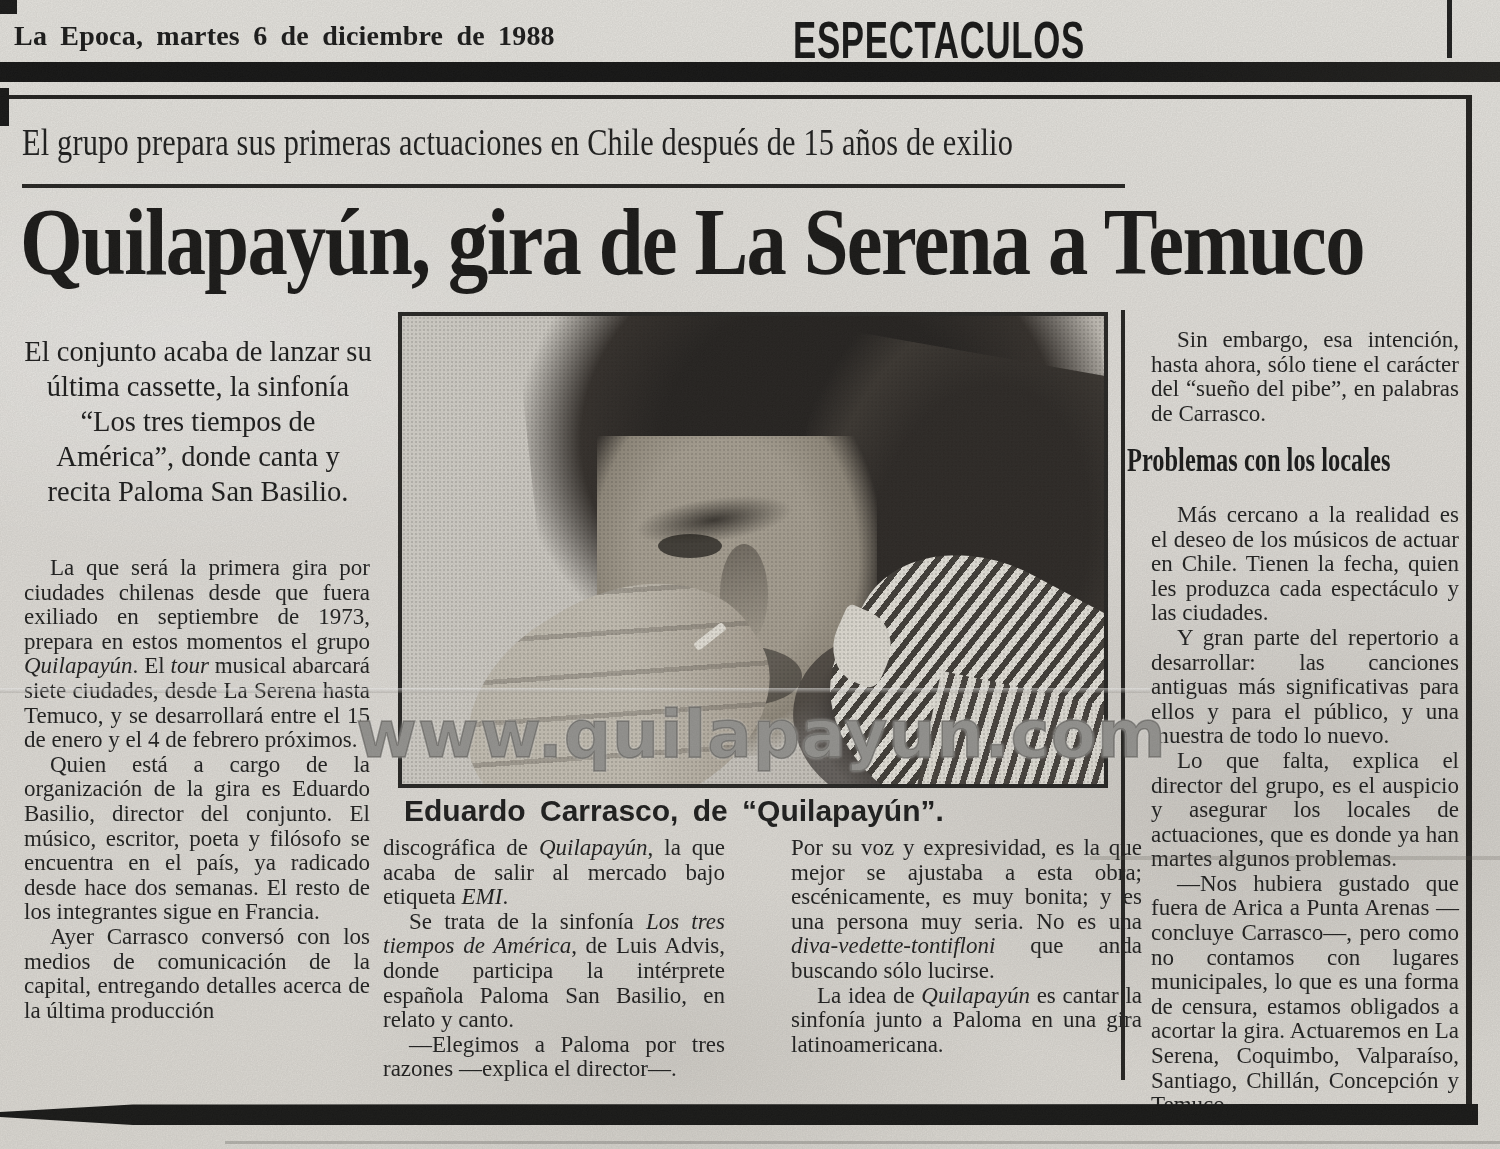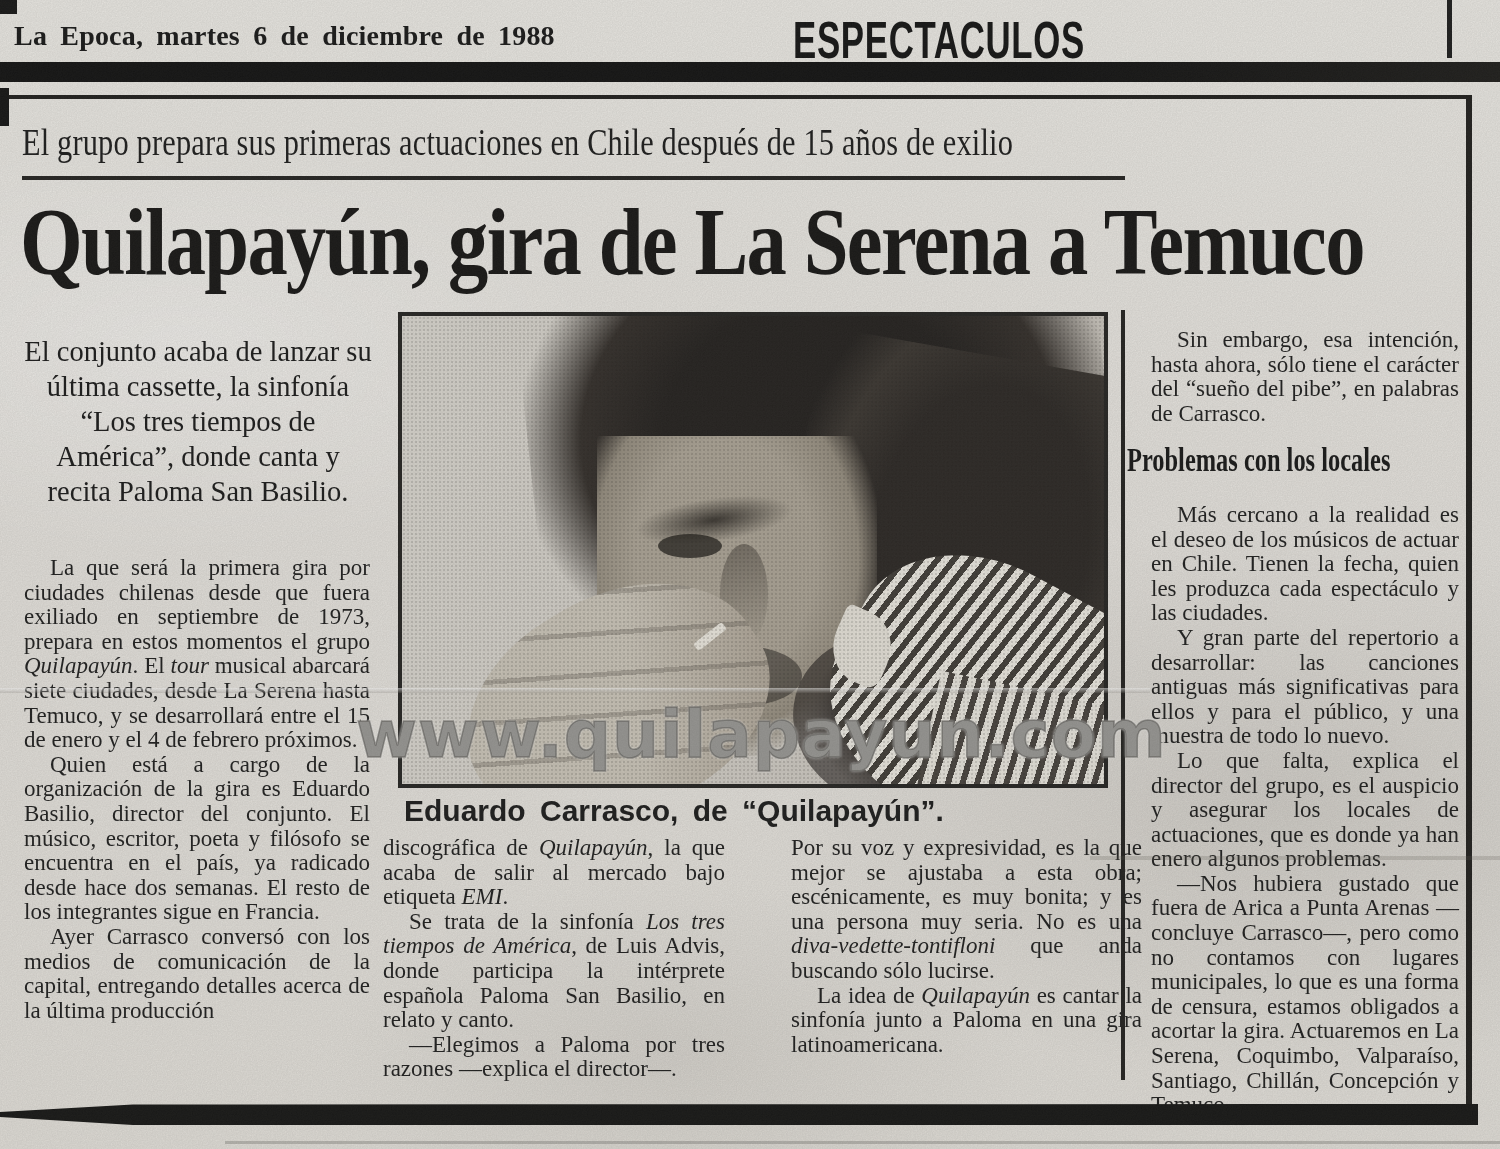--- a/index.html
+++ b/index.html
@@ -21,21 +21,21 @@
   .top-right-vline{left:1447px;top:0;width:5px;height:58px;background:#1a1a1a;}
   .top-bar{left:0;top:62px;width:1500px;height:20px;background:linear-gradient(90deg,#101010 0 70%,#1c1b19 100%);}
   
   .frame-top{left:0;top:95px;width:1472px;height:4px;background:#1e1d1b;}
   .frame-right{left:1466px;top:95px;width:6px;height:1028px;background:#1e1d1b;}
   .left-notch{left:0;top:88px;width:9px;height:38px;background:#121212;}
   .bottom-bar{left:0;top:1104px;width:1478px;height:21px;background:#141413;
     clip-path:polygon(0 38%,9% 2%,100% 0,100% 100%,9% 100%,0 62%);}
   .bottom-faint{left:225px;top:1141px;width:1275px;height:3px;background:rgba(60,58,55,.25);}
   
-  .kicker{left:22px;top:120px;width:1103px;border-bottom:4px solid #22211f;padding-bottom:12px;font-size:38px;color:#1a1a1a;}
+  .kicker{left:22px;top:120px;width:1103px;border-bottom:4px solid #22211f;padding-bottom:20px;font-size:38px;color:#1a1a1a;}
   .kicker .cond{display:inline-block;transform:scaleX(.8);transform-origin:0 50%;white-space:nowrap;letter-spacing:.2px;}
   .headline{left:20px;top:192px;font-size:96px;font-weight:bold;color:#151413;line-height:1.05;}
   .headline .cond{display:inline-block;transform:scaleX(.84);transform-origin:0 50%;white-space:nowrap;letter-spacing:-2px;}
   
   .lede{left:22px;top:334px;width:352px;font-size:28.5px;line-height:35px;text-align:center;color:#181818;}
   .body-col p{margin:0;text-align:justify;text-indent:26px;}
   .body-col{font-size:23px;line-height:24.6px;color:#1c1c1c;}
   .body-col p.noindent{text-indent:0;}
   .left-col{left:24px;top:556px;width:346px;}
   .mid-col{left:383px;top:836px;width:342px;}
@@ -140,21 +140,21 @@
     <p class="noindent">Por su voz y expresividad, es la que mejor se ajustaba a esta obra; escénicamente, es muy bonita; y es una persona muy seria. No es una <i>diva-vedette-tontifloni</i> que anda buscando sólo lucirse.</p>
     <p>La idea de <i>Quilapayún</i> es cantar la sinfonía junto a Paloma en una gira latinoamericana.</p>
   </div>
 
   <div class="abs vrule"></div>
   <div class="abs body-col right-col">
     <p>Sin embargo, esa intención, hasta ahora, sólo tiene el carácter del “sueño del pibe”, en palabras de Carrasco.</p>
     <div class="subhead"><span class="cond">Problemas con los locales</span></div>
     <p>Más cercano a la realidad es el deseo de los músicos de actuar en Chile. Tienen la fecha, quien les produzca cada espectáculo y las ciudades.</p>
     <p>Y gran parte del repertorio a desarrollar: las canciones antiguas más significativas para ellos y para el público, y una muestra de todo lo nuevo.</p>
-    <p>Lo que falta, explica el director del grupo, es el auspicio y asegurar los locales de actuaciones, que es donde ya han enero algunos problemas.</p>
+    <p>Lo que falta, explica el director del grupo, es el auspicio y asegurar los locales de actuaciones, que es donde ya han martes algunos problemas.</p>
     <p>—Nos hubiera gustado que fuera de Arica a Punta Arenas —concluye Carrasco—, pero como no contamos con lugares municipales, lo que es una forma de censura, estamos obligados a acortar la gira. Actuaremos en La Serena, Coquimbo, Valparaíso, Santiago, Chillán, Concepción y Temuco.</p>
   </div>
 
   <div class="abs bottom-bar"></div>
   <div class="abs bottom-faint"></div>
   <div class="abs crease1"></div>
   <div class="abs crease2"></div>
 
   <svg class="noise" width="1500" height="1149" aria-hidden="true">
     <filter id="grain">

